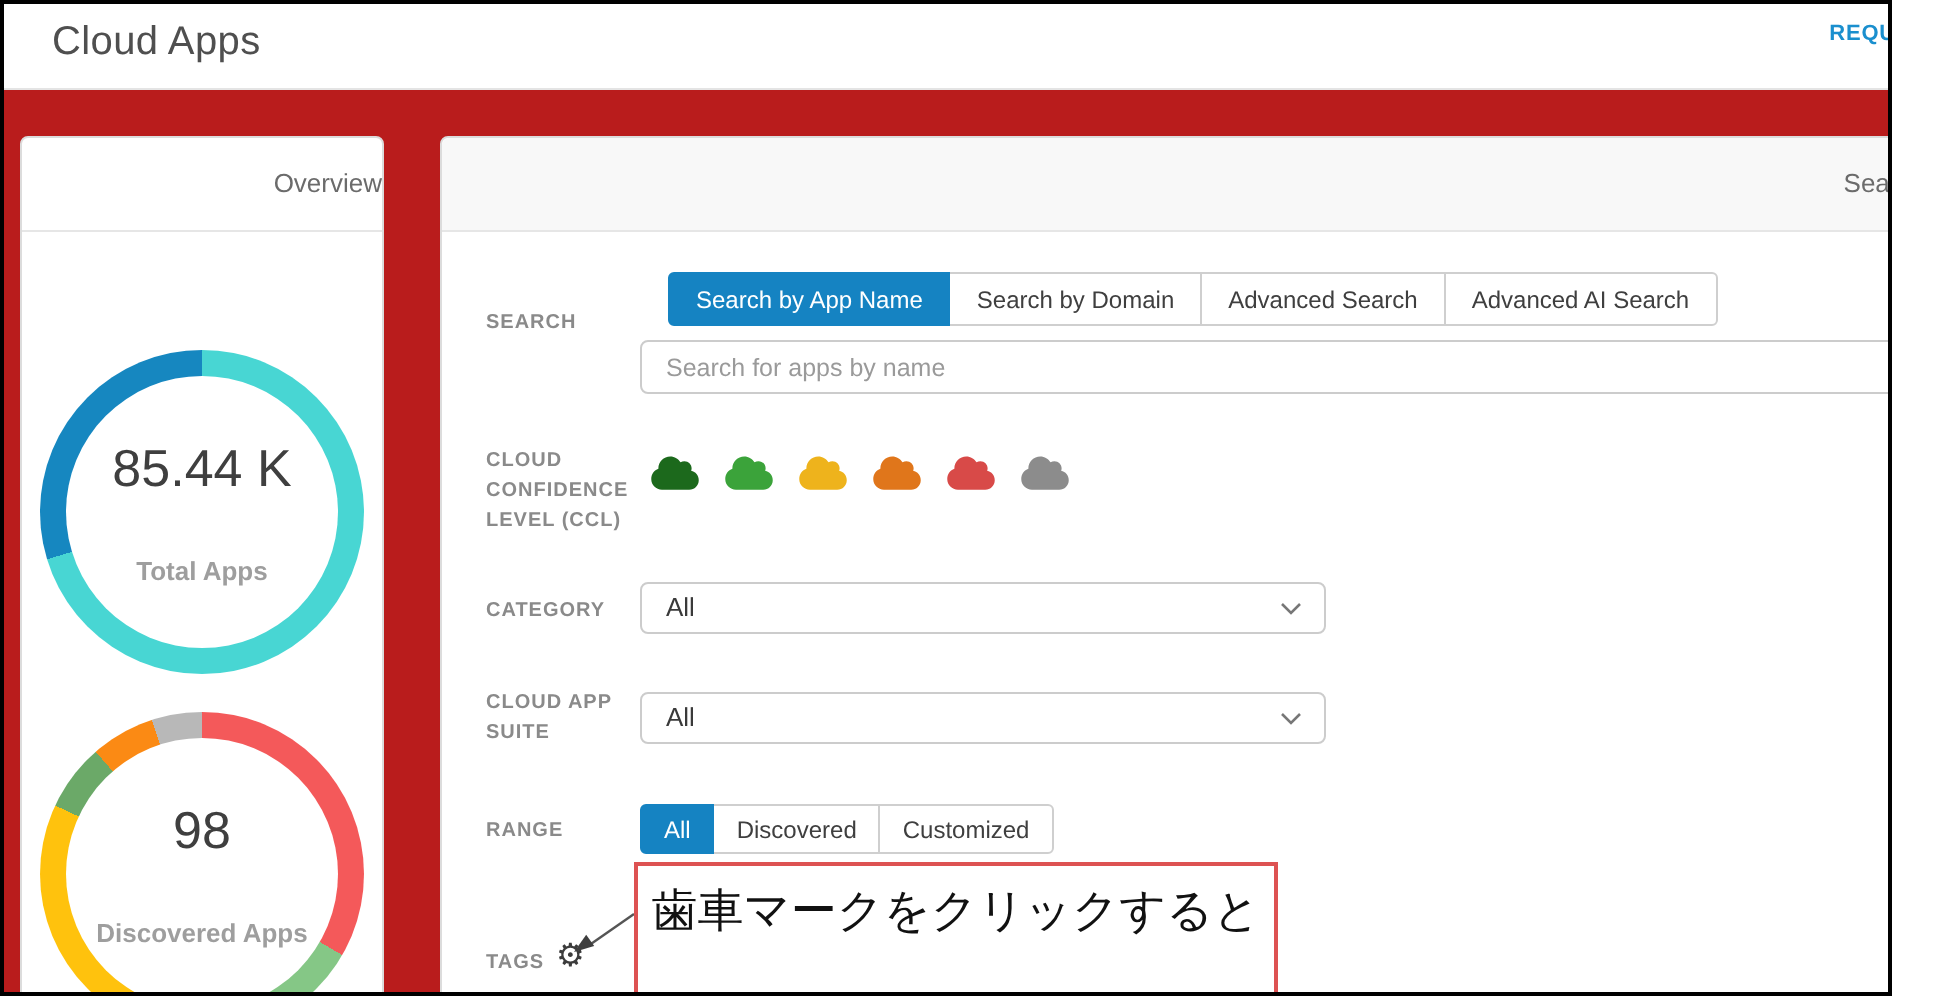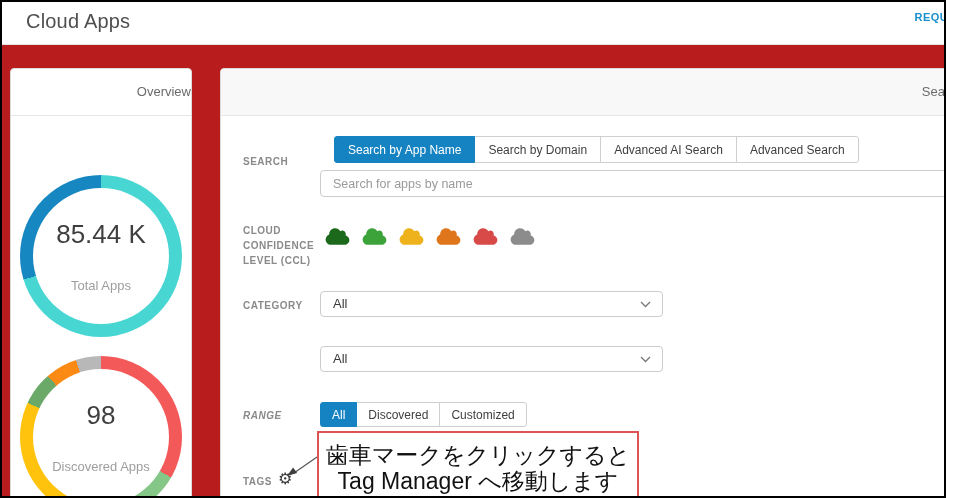--- a/index.html
+++ b/index.html
@@ -18,21 +18,21 @@
   .panel-header{height:46px;line-height:46px;border-bottom:1px solid #e6e6e6;font-size:13px;color:#6b6b6b;padding-left:17px;border-radius:4px 4px 0 0;text-align:right;}
   .overview-panel{left:8px;width:182px;height:440px;}
   .search-panel{left:218px;width:770px;height:440px;}
   .search-panel .panel-header{background:#f8f8f8;}
   .panel-body{position:relative;width:100%;height:393px;}
   
   .donut{position:absolute;width:162px;height:162px;border-radius:50%;}
   .donut::after{content:"";position:absolute;inset:13px;background:#fff;border-radius:50%;}
   .donut-center{position:absolute;inset:0;z-index:1;display:flex;flex-direction:column;align-items:center;justify-content:center;gap:22px;}
   .donut-value{font-size:26px;color:#3f3f3f;}
-  .donut-label{font-size:13px;color:#9e9e9e;margin-top:6px;}
+  .donut-label{font-size:13px;color:#9e9e9e;margin-top:6px;font-weight:bold;}
   .donut-1{left:9px;top:59px;}
   .donut-2{left:9px;top:240px;}
   
   .form-label{position:absolute;left:22px;font-size:10px;font-weight:600;color:#8a8a8a;letter-spacing:.5px;line-height:15px;}
   
   .seg-group{position:absolute;display:flex;}
   .seg-btn{height:27px;line-height:27px;padding:0 13px;font-size:12px;color:#3f3f3f;background:#fff;border:1px solid #cfcfcf;margin-left:-1px;cursor:pointer;white-space:nowrap;}
   .seg-btn:first-child{margin-left:0;border-radius:3px 0 0 3px;}
   .seg-btn:last-child{border-radius:0 3px 3px 0;}
   .seg-btn.active{background:#1583c2;border-color:#1583c2;color:#fff;position:relative;z-index:1;}
@@ -93,22 +93,22 @@
 
   <section class="panel search-panel">
     <div class="panel-header">Search App</div>
     <div class="panel-body">
 
       <div class="form-label" style="top:38px;">SEARCH</div>
 
       <div class="seg-group tabs-group">
         <button class="seg-btn active">Search by App Name</button>
         <button class="seg-btn">Search by Domain</button>
+        <button class="seg-btn">Advanced Search</button>
         <button class="seg-btn">Advanced AI Search</button>
-        <button class="seg-btn">Advanced Search</button>
       </div>
 
       <input class="search-input" type="text" placeholder="Search for apps by name" style="">
 
       <div class="form-label ccl-label">CLOUD CONFIDENCE LEVEL (CCL)</div>
       <div class="ccl-clouds">
         <svg class="ccl-cloud" viewBox="0 0 640 512">
             <path d="M0 336c0 79.5 64.5 144 144 144h368c70.7 0 128-57.3 128-128 0-61.9-44-113.6-102.4-125.4 4.1-10.7 6.4-22.4 6.4-34.6 0-53-43-96-96-96-19.7 0-38.1 6-53.3 16.2C367 64.2 315.3 32 256 32c-88.4 0-160 71.6-160 160 0 2.7.1 5.4.2 8.1C40.2 219.8 0 273.2 0 336z" fill="#1c691c"></path>
           </svg>
         <svg class="ccl-cloud" viewBox="0 0 640 512">
@@ -129,44 +129,44 @@
       </div>
 
       <div class="form-label" style="top:182px;">CATEGORY</div>
       <div class="dropdown dd-category">
         <span>All</span>
         <svg class="chev" width="11" height="7" viewBox="0 0 11 7">
             <polyline points="1,1 5.5,5.5 10,1" fill="none" stroke="#777" stroke-width="1.3"></polyline>
           </svg>
       </div>
 
+      <div class="form-label" style="top:228px;width:80px;">CLOUD APP SUITE</div>
       <div class="dropdown dd-suite">
         <span>All</span>
         <svg class="chev" width="11" height="7" viewBox="0 0 11 7">
             <polyline points="1,1 5.5,5.5 10,1" fill="none" stroke="#777" stroke-width="1.3"></polyline>
           </svg>
       </div>
 
-      <div class="form-label" style="top:292px;font-style:italic;">RANGE</div>
+      <div class="form-label" style="top:292px;">RANGE</div>
       <div class="seg-group range-group">
         <button class="seg-btn active">All</button>
         <button class="seg-btn">Discovered</button>
         <button class="seg-btn">Customized</button>
       </div>
 
       <div class="tags-row">
         <span class="tags-label">TAGS</span>
         <span class="gear">⚙</span>
       </div>
 
       <svg class="anno-arrow" width="44" height="34" viewBox="0 0 44 34">
         <line x1="38" y1="7" x2="15" y2="23" stroke="#555" stroke-width="1.2"></line>
         <polygon points="8,26 14.1,17.4 18.1,23" fill="#3f3f3f"></polygon>
       </svg>
 
       <div class="annotation">
         <div>歯車マークをクリックすると</div>
-        <div>Tag Manager へ移動します</div>
       </div>
 
     </div>
   </section>
 </div>
 
 </body></html>

